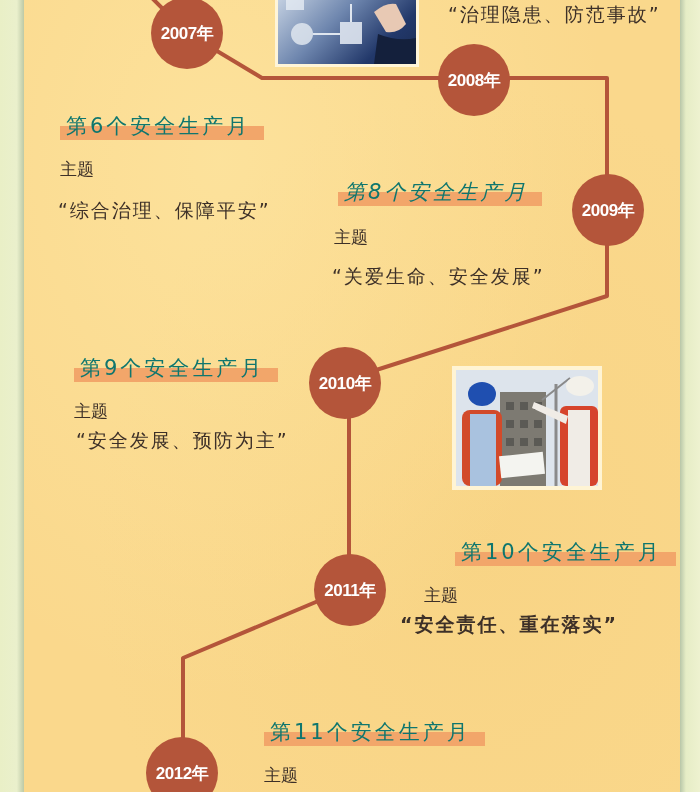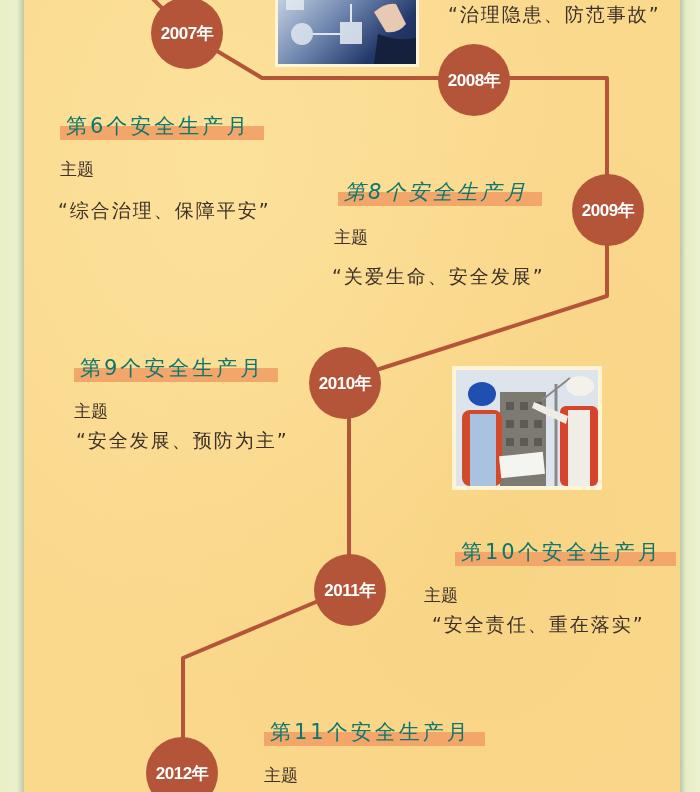--- a/index.html
+++ b/index.html
@@ -117,19 +117,19 @@
   <span class="t">第9个安全生产月</span>
 </div>
 <div class="label" style="left:74px; top:400px;">主题</div>
 <div class="quote" style="left:70px; top:428px;margin-left:6px;">“安全发展、预防为主”</div>
 
 <div class="title" style="left:437px; top:538px;margin-left:24px;">
   <div class="hl"></div>
   <span class="t">第10个安全生产月</span>
 </div>
 <div class="label" style="left:424px; top:584px;">主题</div>
-<div class="quote" style="left:432px; top:612px;">“安全责任、重在落实”</div>
+<div class="quote" style="left:400px; top:612px;font-weight:bold;">“安全责任、重在落实”</div>
 
 <div class="title" style="left:270px; top:718px;">
   <div class="hl"></div>
   <span class="t">第11个安全生产月</span>
 </div>
 <div class="label" style="left:264px; top:764px;">主题</div>
 
 </body></html>

